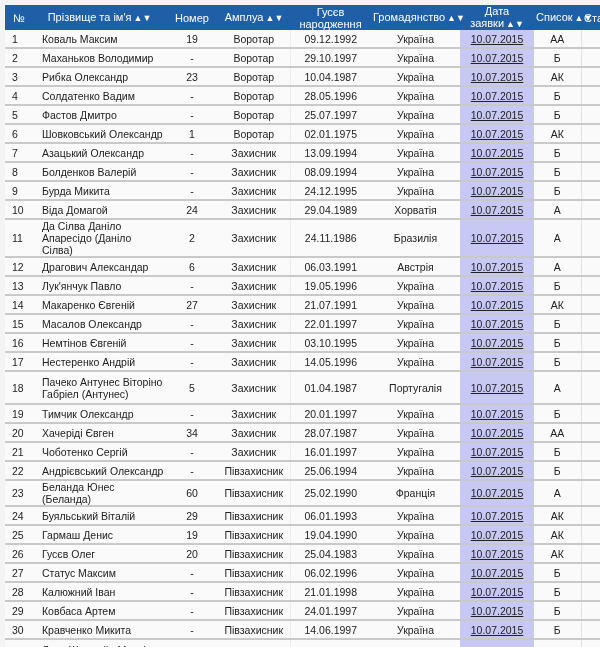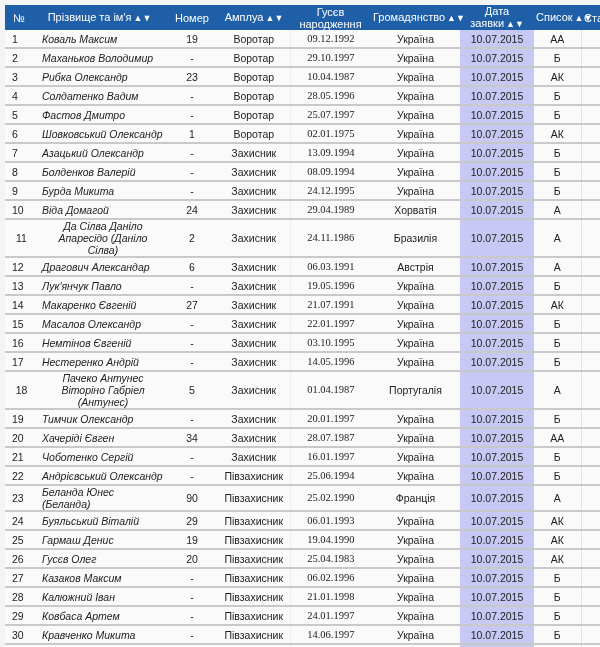--- a/index.html
+++ b/index.html
@@ -9,26 +9,26 @@
   thead th {
     background: #1f5fa8; color: #ffffff; font-weight: normal; font-size: 11px;
     height: 24px; padding: 0 2px; text-align: center; line-height: 12px;
   }
   thead th .sort { font-size: 9px; margin-left: 2px; }
   tbody td {
     height: 17px; padding: 0 2px; text-align: center; vertical-align: middle;
     border-top: 2px solid #c9c9c9; background: #fafafa; line-height: 12px;
   }
   tbody tr:first-child td { border-top: none; }
-  tbody tr.tall td { height: 31px; text-align: center; }
-  tbody td.name { text-align: left; padding-left: 9px; font-style: italic; }
+  tbody tr.tall td { height: 31px; }
+  tbody td.name { text-align: left; padding-left: 9px; }
   tbody td.num-col { text-align: left; padding-left: 7px; }
-  tbody td.app-date { background: #c8c8f4; }
+  tbody td.app-date { background: #c8c8f4; text-decoration: underline; }
   tbody td.status { border-left: 1px solid #e2e2e2; }
-  tbody td.fifth { border-left: 1px solid #ededed; font-family: Liberation Serif, serif; }
+  tbody td.fifth { border-left: 1px solid #ededed; }
   col.c1 { width: 28px; } col.c2 { width: 133px; } col.c3 { width: 52px; }
   col.c4 { width: 72px; } col.c5 { width: 81px; } col.c6 { width: 89px; }
   col.c7 { width: 74px; } col.c8 { width: 47px; } col.c9 { width: 41px; }
 </style>
 </head>
 <body>
 
 <div class="wrap">
   <table>
     <colgroup>
@@ -294,21 +294,21 @@
           <td>Півзахисник</td>
           <td class="fifth">25.06.1994</td>
           <td>Україна</td>
           <td class="app-date">10.07.2015</td>
           <td>Б</td>
           <td class="status"></td>
         </tr>
         <tr>
           <td class="num-col">23</td>
           <td class="name">Беланда Юнес (Беланда)</td>
-          <td>90</td>
+          <td>60</td>
           <td>Півзахисник</td>
           <td class="fifth">25.02.1990</td>
           <td>Франція</td>
           <td class="app-date">10.07.2015</td>
           <td>А</td>
           <td class="status"></td>
         </tr>
         <tr>
           <td class="num-col">24</td>
           <td class="name">Буяльський Віталій</td>
@@ -337,21 +337,21 @@
           <td>20</td>
           <td>Півзахисник</td>
           <td class="fifth">25.04.1983</td>
           <td>Україна</td>
           <td class="app-date">10.07.2015</td>
           <td>АК</td>
           <td class="status"></td>
         </tr>
         <tr>
           <td class="num-col">27</td>
-          <td class="name">Казаков Максим</td>
+          <td class="name">Статус Максим</td>
           <td>-</td>
           <td>Півзахисник</td>
           <td class="fifth">06.02.1996</td>
           <td>Україна</td>
           <td class="app-date">10.07.2015</td>
           <td>Б</td>
           <td class="status"></td>
         </tr>
         <tr>
           <td class="num-col">28</td>

